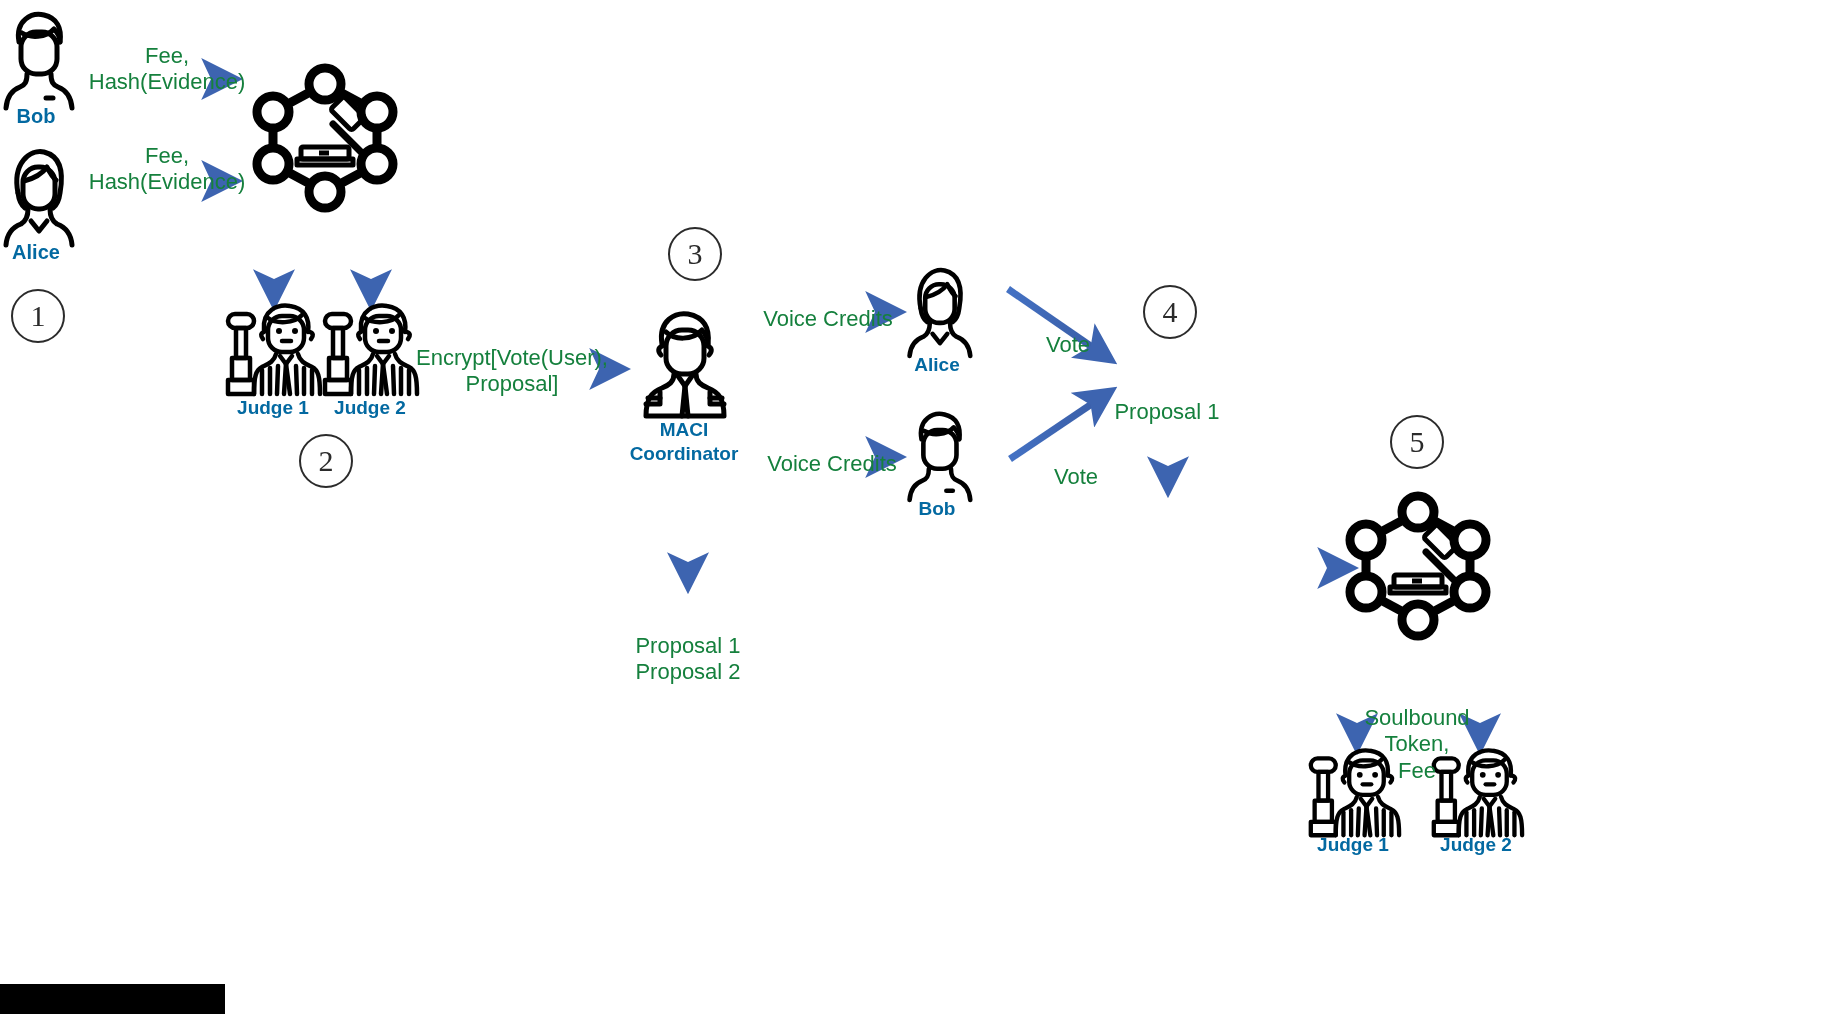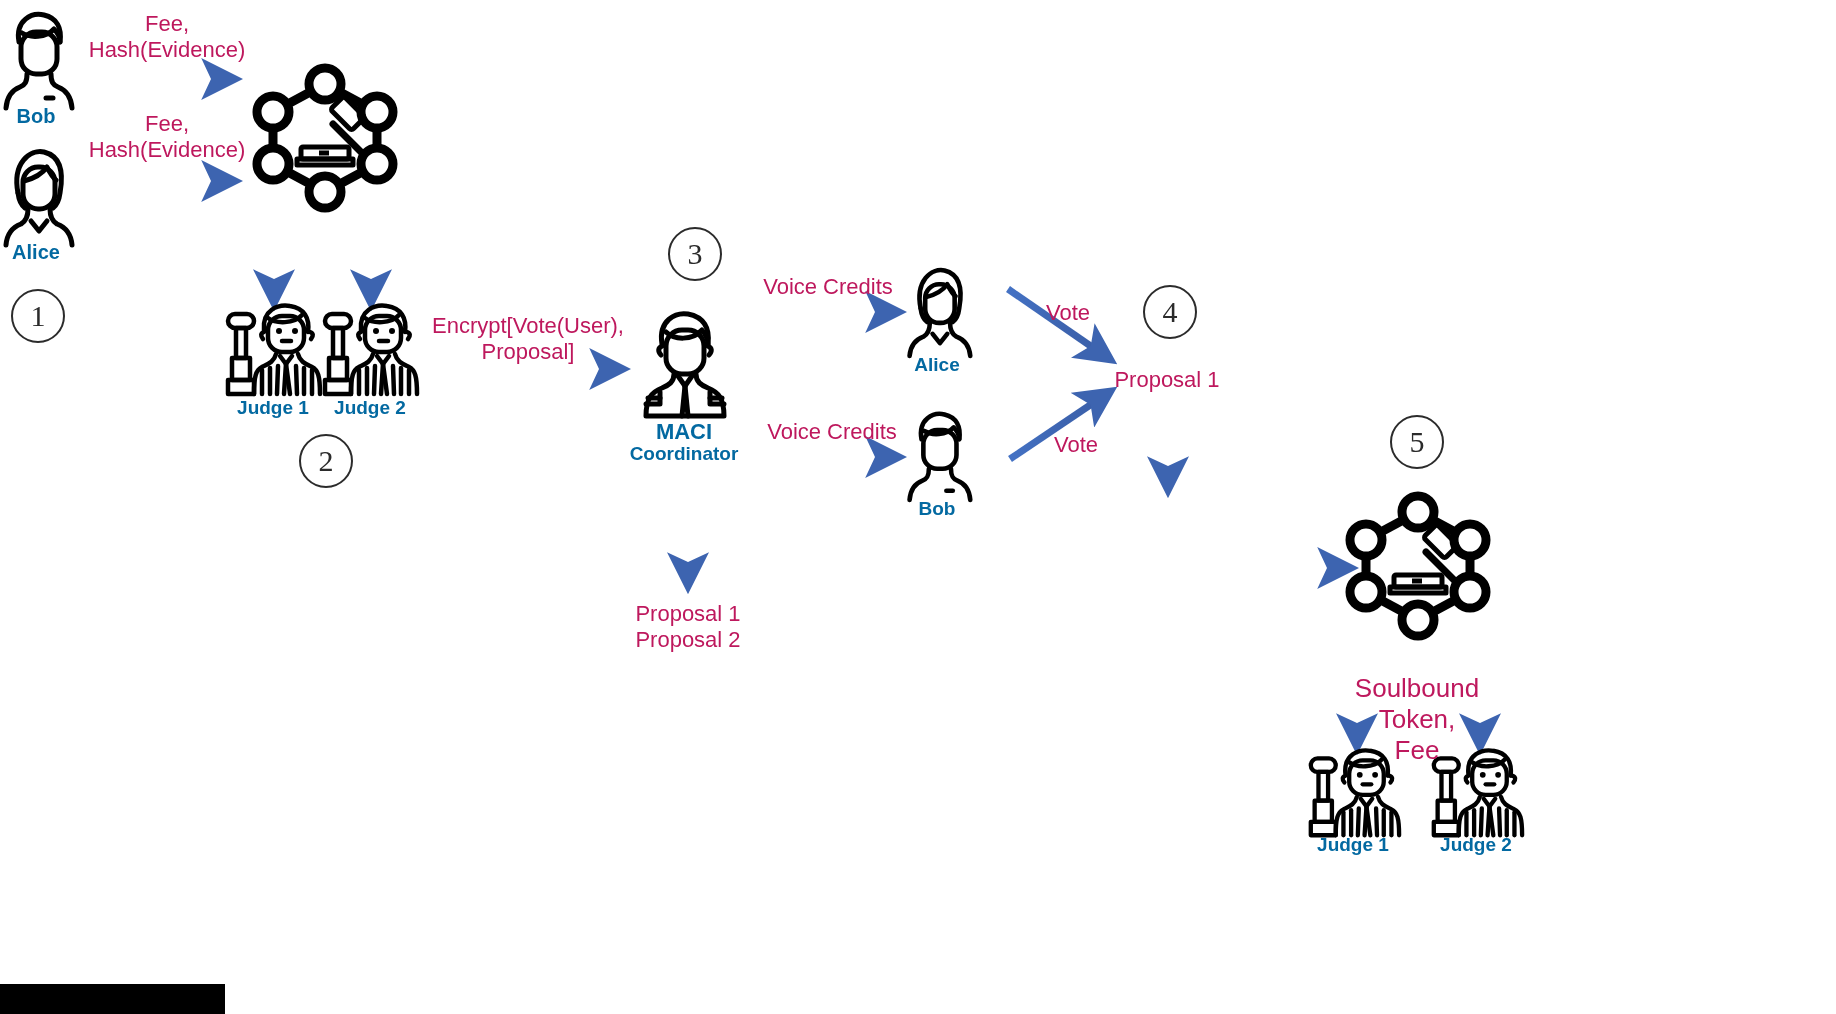--- a/index.html
+++ b/index.html
@@ -27,25 +27,26 @@
     font-family: "Liberation Sans", sans-serif;
     color: #0369a1;
     white-space: pre;
     line-height: 1.18;
   }
   .label.bold   { font-weight: bold; }
   .label.center { text-align: center; transform: translateX(-50%); }
   .edge-label {
     position: absolute;
     font-family: "Liberation Sans", sans-serif;
-    color: #be185d;
+    color: #15803d;
     text-align: center;
     transform: translateX(-50%);
     line-height: 1.2;
     white-space: pre;
+    margin-top: 32px;
   }
   .step-circle {
     position: absolute;
     border: 2px solid #2b2b2b;
     border-radius: 50%;
     display: flex;
     align-items: center;
     justify-content: center;
     font-family: "Liberation Serif", serif;
     font-size: 30px;
@@ -250,21 +251,21 @@
         <path d="M42 68 L49 78 L56 68"></path>
         <path d="M49 78 L46 108"></path>
           <path d="M49 78 L52 108"></path>
         <path d="M24 84 L24 96 h-14"></path>
         <path d="M74 84 L74 96 h14"></path>
         <path d="M24 90 h-12"></path>
         <path d="M74 90 h12"></path>
       </g>
     </svg>
   </div>
-  <div class="label bold center" style="left:684px; top:419px; font-size:22px;">MACI</div>
+  <div class="label bold center" style="left:684px; top:419px; font-size:19px;">MACI</div>
   <div class="label bold center" style="left:684px; top:443px; font-size:19px;">Coordinator</div>
 
   <div class="node" style="left:903px; top:264px;">
     <svg class="icon" width="72" height="92" viewBox="0 0 72 100">
       <g fill="none" stroke="#000" stroke-width="5" stroke-linecap="round" stroke-linejoin="round">
         <path d="M16 48 C10 18, 28 4, 42 7 C58 11, 62 26, 58 48 C57 56, 55 60, 51 63"></path>
         <path d="M16 48 C17 56, 19 60, 23 63"></path>
         <rect x="21" y="22" width="32" height="42" rx="15"></rect>
         <path d="M22 36 C30 34, 40 29, 45 22 C48 28, 51 33, 54 35"></path>
         <path d="M26 64 C26 72, 24 76, 19 79 C11 82, 5 88, 4 100"></path>
@@ -379,37 +380,37 @@
     </svg>
   </div>
   <div class="label bold center" style="left:1476px; top:834px; font-size:19px;">Judge 2</div>
 
   <div class="edge-label" style="left:167px; top:11px; font-size:22px;">Fee,
 Hash(Evidence)</div>
 
   <div class="edge-label" style="left:167px; top:111px; font-size:22px;">Fee,
 Hash(Evidence)</div>
 
-  <div class="edge-label" style="left:528px; top:313px; font-size:22px;text-align:center;">Encrypt[Vote(User),
+  <div class="edge-label" style="left:512px; top:313px; font-size:22px;text-align:center;">Encrypt[Vote(User),
 Proposal]</div>
 
   <div class="edge-label" style="left:828px; top:274px; font-size:22px;">Voice Credits</div>
 
   <div class="edge-label" style="left:832px; top:419px; font-size:22px;">Voice Credits</div>
 
   <div class="edge-label" style="left:1068px; top:300px; font-size:22px;">Vote</div>
 
   <div class="edge-label" style="left:1076px; top:432px; font-size:22px;">Vote</div>
 
   <div class="edge-label" style="left:1167px; top:367px; font-size:22px;">Proposal 1</div>
 
   <div class="edge-label" style="left:688px; top:601px; font-size:22px;">Proposal 1
 Proposal 2</div>
 
-  <div class="edge-label" style="left:1417px; top:673px; font-size:26px;">Soulbound
+  <div class="edge-label" style="left:1417px; top:673px; font-size:22px;">Soulbound
 Token,
 Fee</div>
 
   <div class="step-circle" style="left:11px; top:289px; width:50px; height:50px;">
     <span>1</span>
   </div>
   <div class="step-circle" style="left:299px; top:434px; width:50px; height:50px;">
     <span>2</span>
   </div>
   <div class="step-circle" style="left:668px; top:227px; width:50px; height:50px;">

